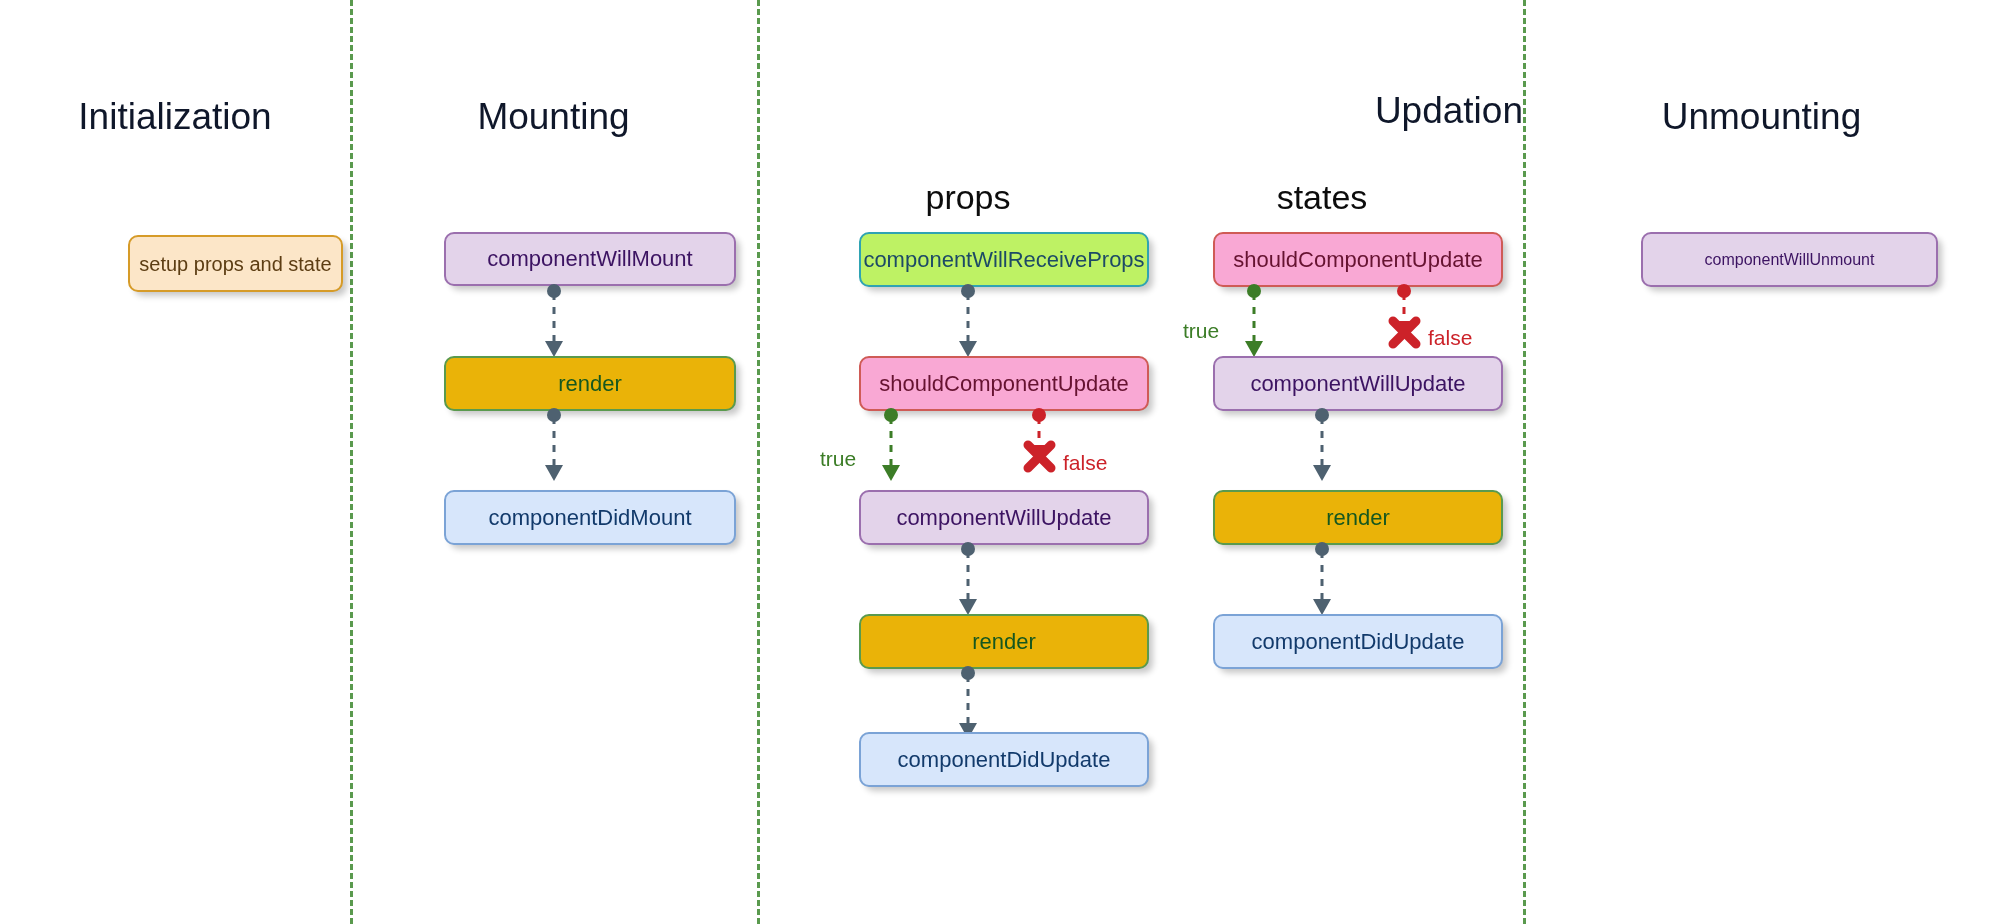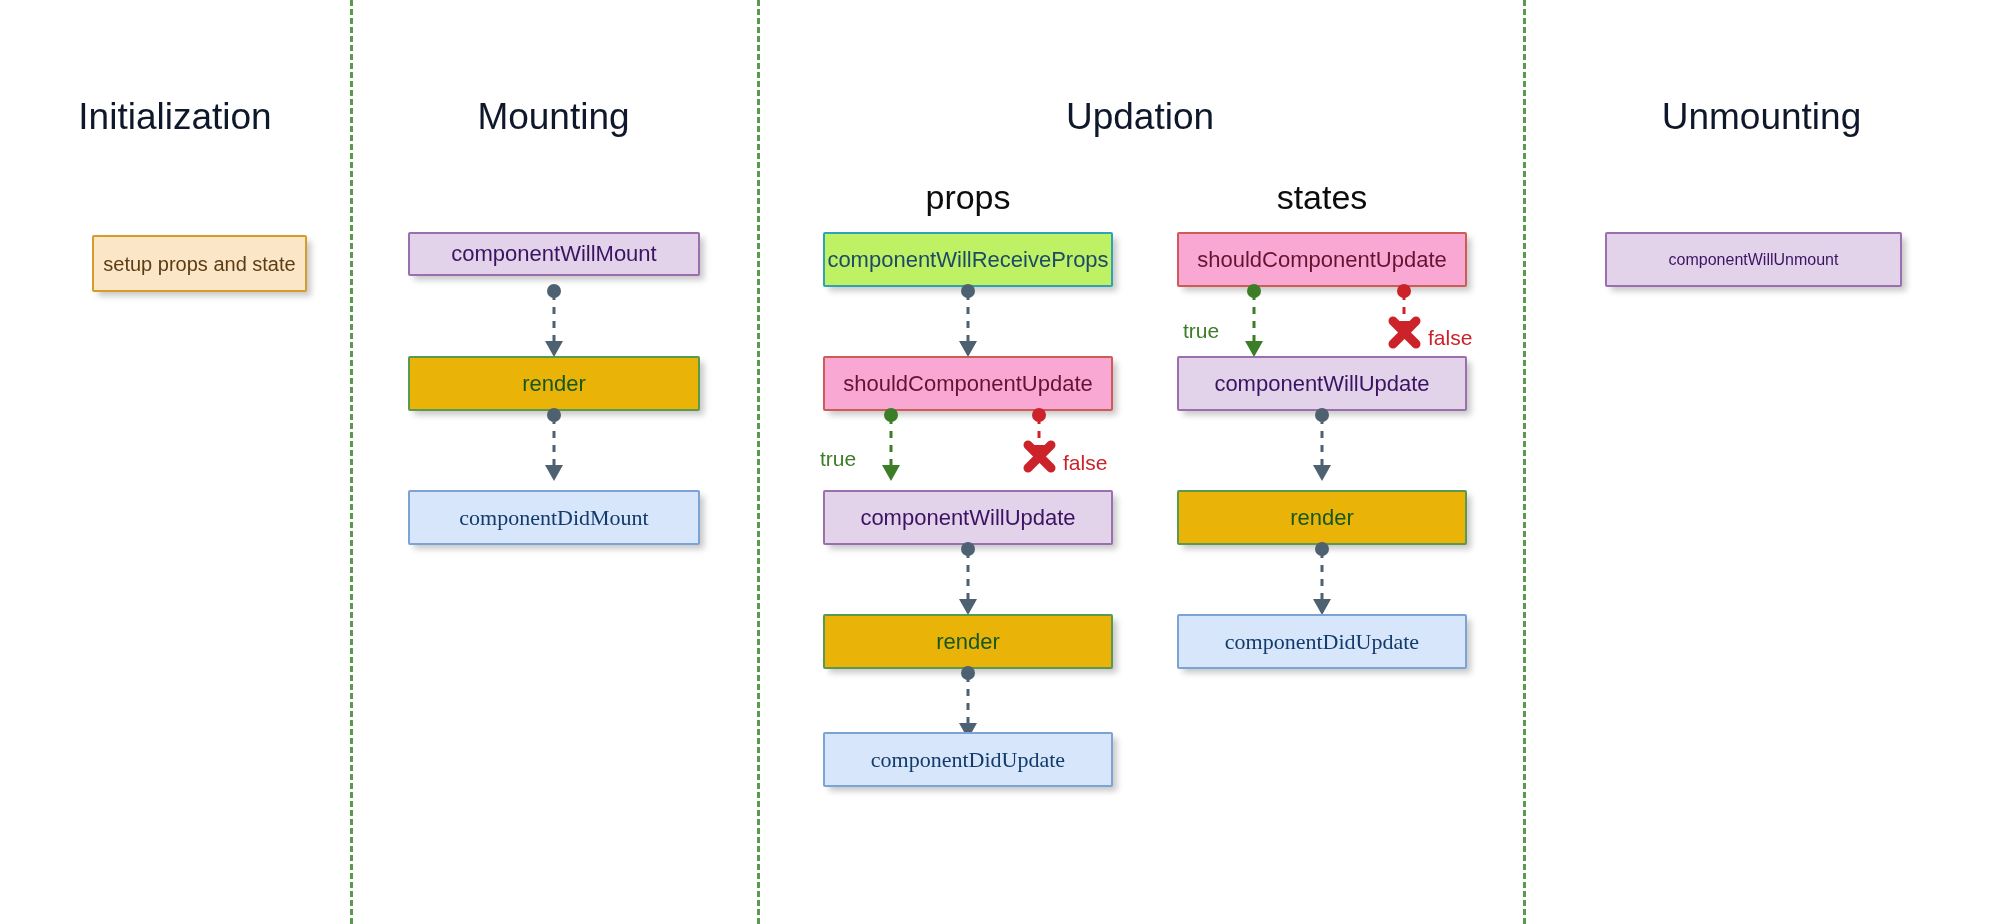--- a/index.html
+++ b/index.html
@@ -25,32 +25,33 @@
   .sub-title{
     position:absolute;text-align:center;
     font-size:34px;color:#0c0c0c;font-weight:400;
     white-space:nowrap;line-height:1;
   }
 
   
   .node{
     position:absolute;
     box-sizing:border-box;
-    border-radius:2px;
+    border-radius:10px;
     border-width:2px;border-style:solid;
     display:flex;align-items:center;justify-content:center;
     font-size:22px;line-height:1;
     text-align:center;
     box-shadow:5px 5px 6px -1px rgba(0,0,0,0.22);
     white-space:nowrap;
+    margin-left:36px;
   }
   .n-orange{background:#fce6c8;border-color:#d69b28;color:#5c3d13;}
   .n-purple{background:#e3d3ea;border-color:#9b6fae;color:#3c1362;}
   .n-green {background:#eab308;border-color:#5a9a4e;color:#15571f;}
-  .n-blue  {background:#d7e6fb;border-color:#7ba3d6;color:#123a6b;font-family:Liberation Serif, serif;}
+  .n-blue  {background:#d7e6fb;border-color:#7ba3d6;color:#123a6b;}
   .n-cyan  {background:#bef264;border-color:#2fa3b3;color:#1d4a66;}
   .n-red   {background:#f9a8d4;border-color:#cf5b56;color:#661331;}
 
   
   .conn{position:absolute;}
   .conn svg{display:block;overflow:visible;}
 
   
   .branch-label{
     position:absolute;font-size:21px;line-height:1;white-space:nowrap;
@@ -62,29 +63,29 @@
 <body>
 
 <div id="stage">
 
   <div class="divider" style="left:350px;"></div>
   <div class="divider" style="left:757px;"></div>
   <div class="divider" style="left:1523px;"></div>
 
   <div class="col-title" style="left:0px;top:98px;width:350px;">Initialization</div>
   <div class="col-title" style="left:350px;top:98px;width:407px;">Mounting</div>
-  <div class="col-title" style="left:757px;top:98px;width:766px;">Updation</div>
+  <div class="col-title" style="left:757px;top:92px;width:766px;text-align:right;">Updation</div>
   <div class="col-title" style="left:1523px;top:98px;width:477px;">Unmounting</div>
 
   <div class="sub-title" style="left:823px;top:180px;width:290px;">props</div>
   <div class="sub-title" style="left:1177px;top:180px;width:290px;">states</div>
 
   <div class="node n-orange" style="left:92px;top:235px;width:215px;height:57px;font-size:20px;">setup props and state</div>
 
-  <div class="node n-purple" style="left:408px;top:232px;width:292px;height:44px;">componentWillMount</div>
+  <div class="node n-purple" style="left:408px;top:232px;width:292px;height:54px;">componentWillMount</div>
 
   <div class="conn" style="left:540px;top:287px;width:28px;height:70px;">
     <svg width="28" height="70" viewBox="0 0 28 70">
       <circle cx="14" cy="4" r="7" fill="#4e6170"></circle>
       <line x1="14" y1="6" x2="14" y2="56" stroke="#4e6170" stroke-width="3" stroke-dasharray="7,7"></line>
       <polygon points="5,54 23,54 14,70" fill="#4e6170"></polygon>
     </svg>
   </div>
 
   <div class="node n-green" style="left:408px;top:356px;width:292px;height:55px;">render</div>

